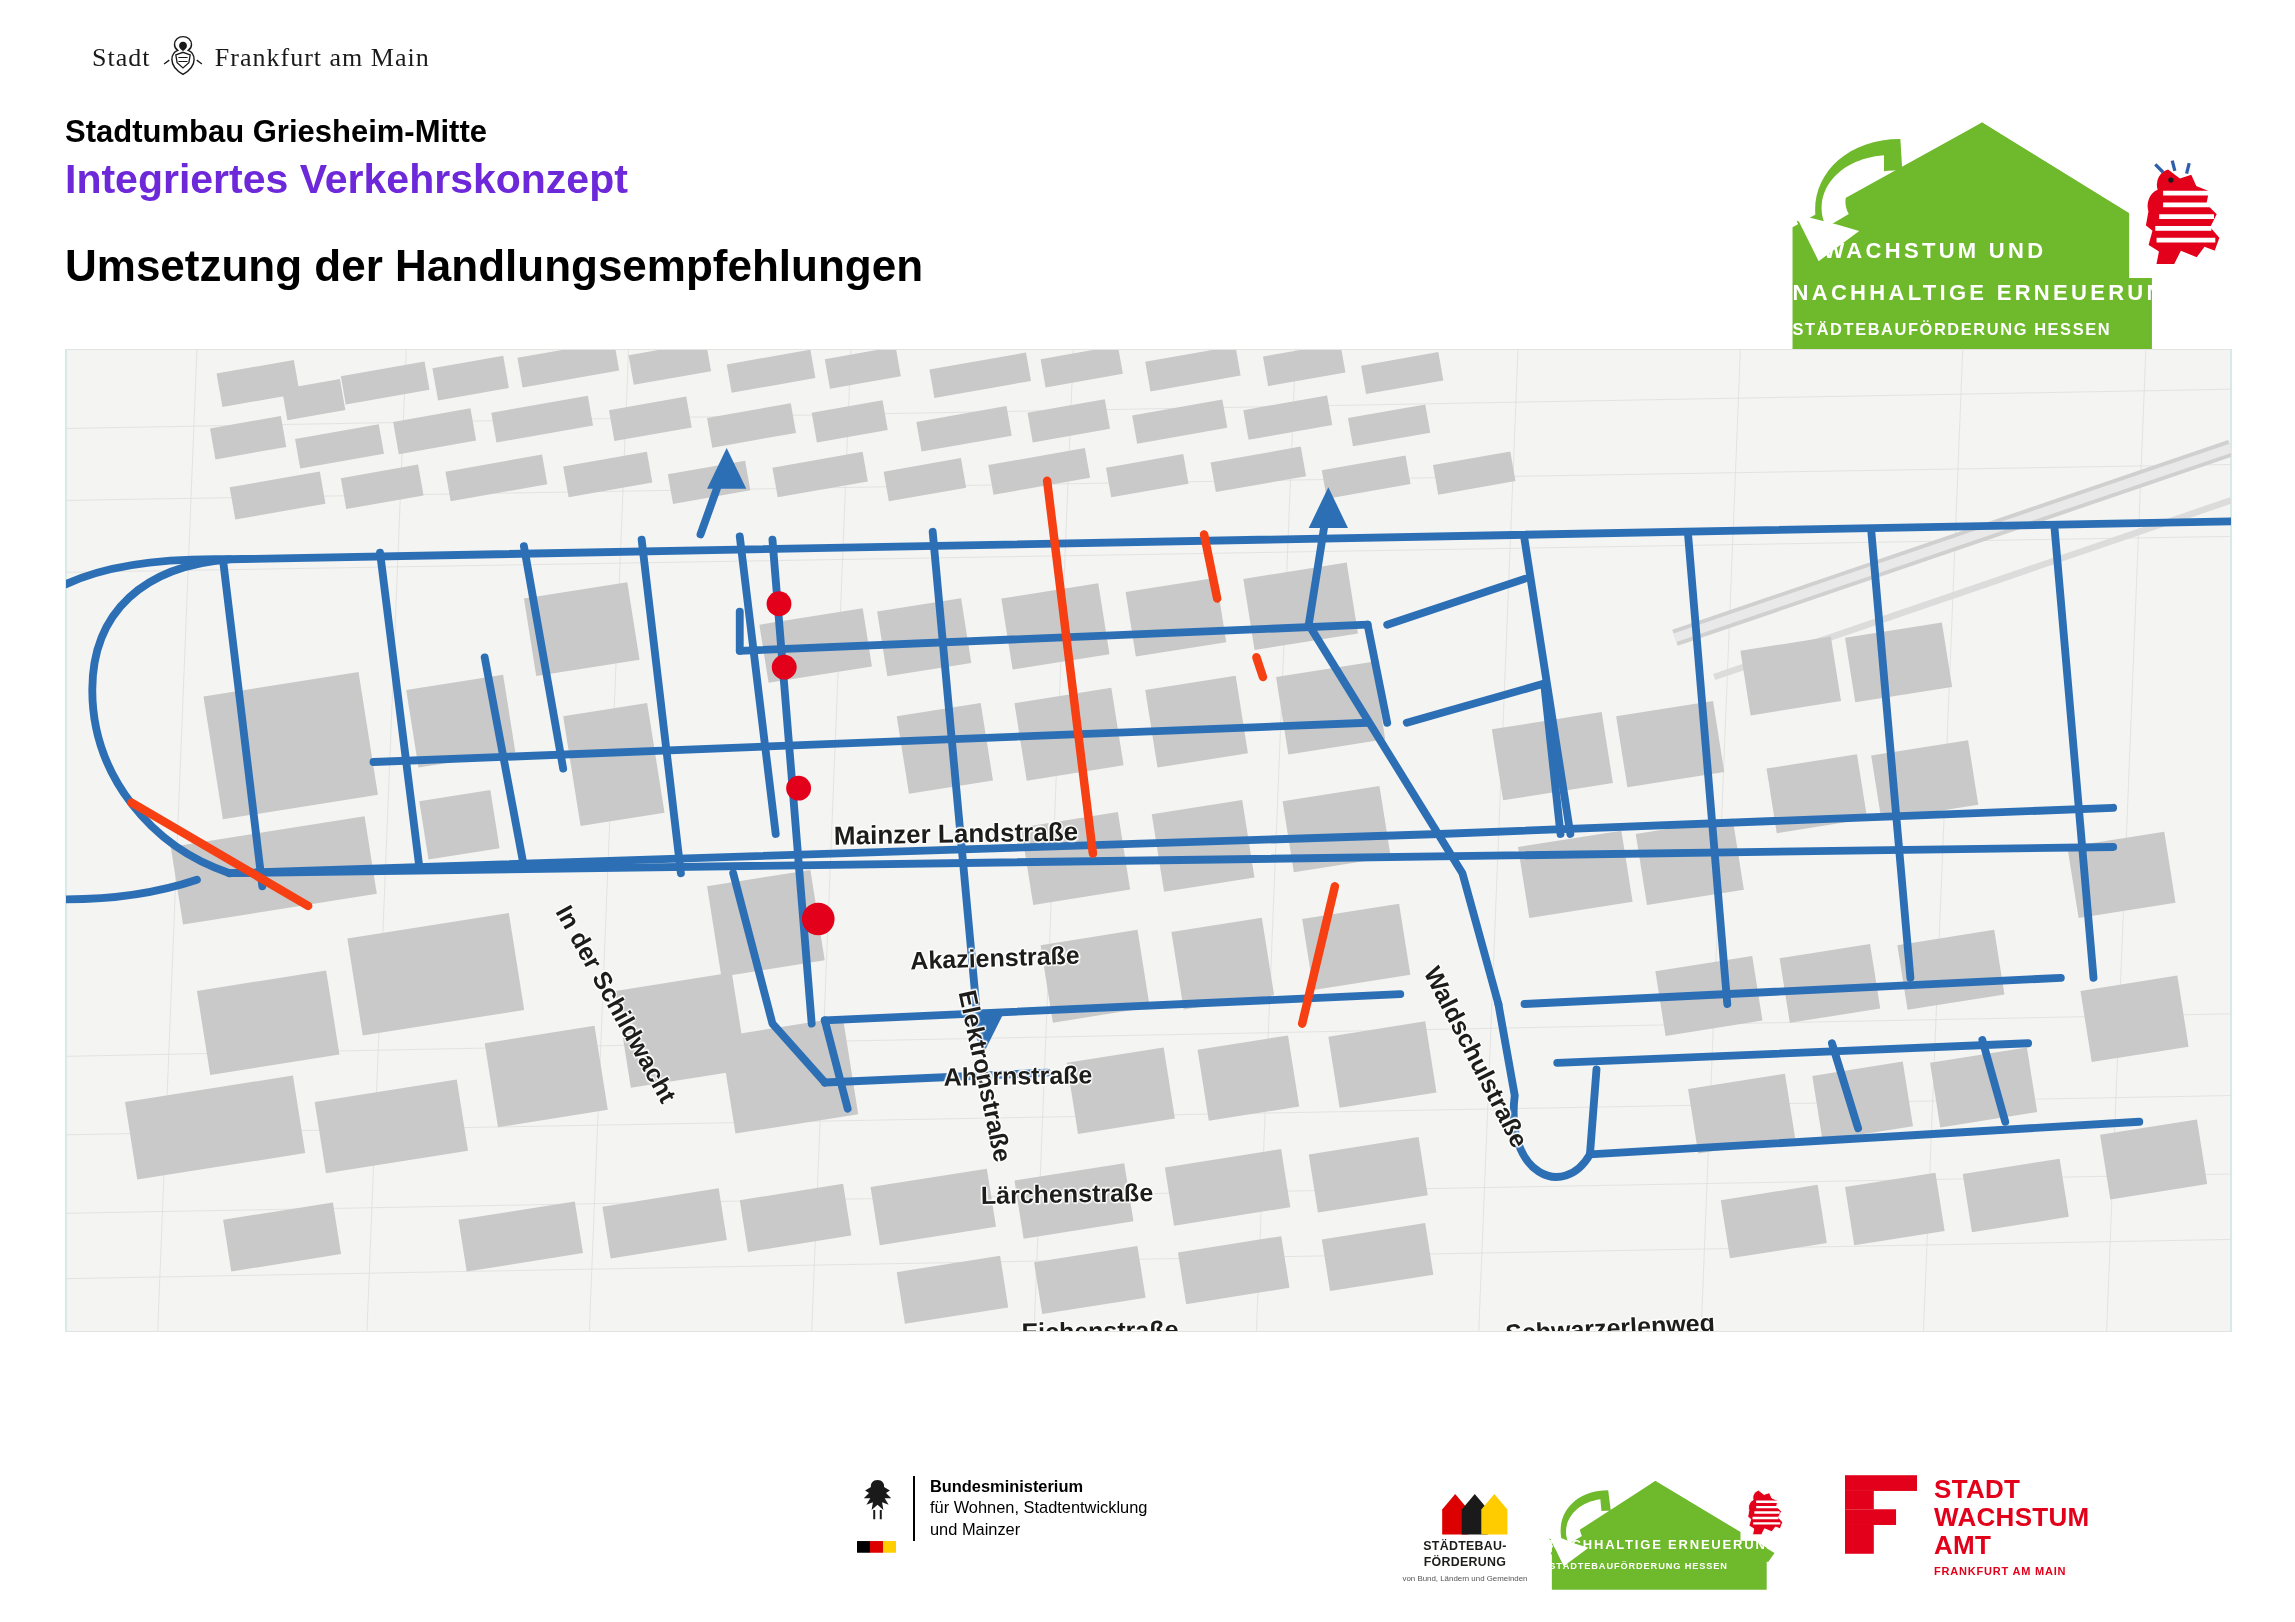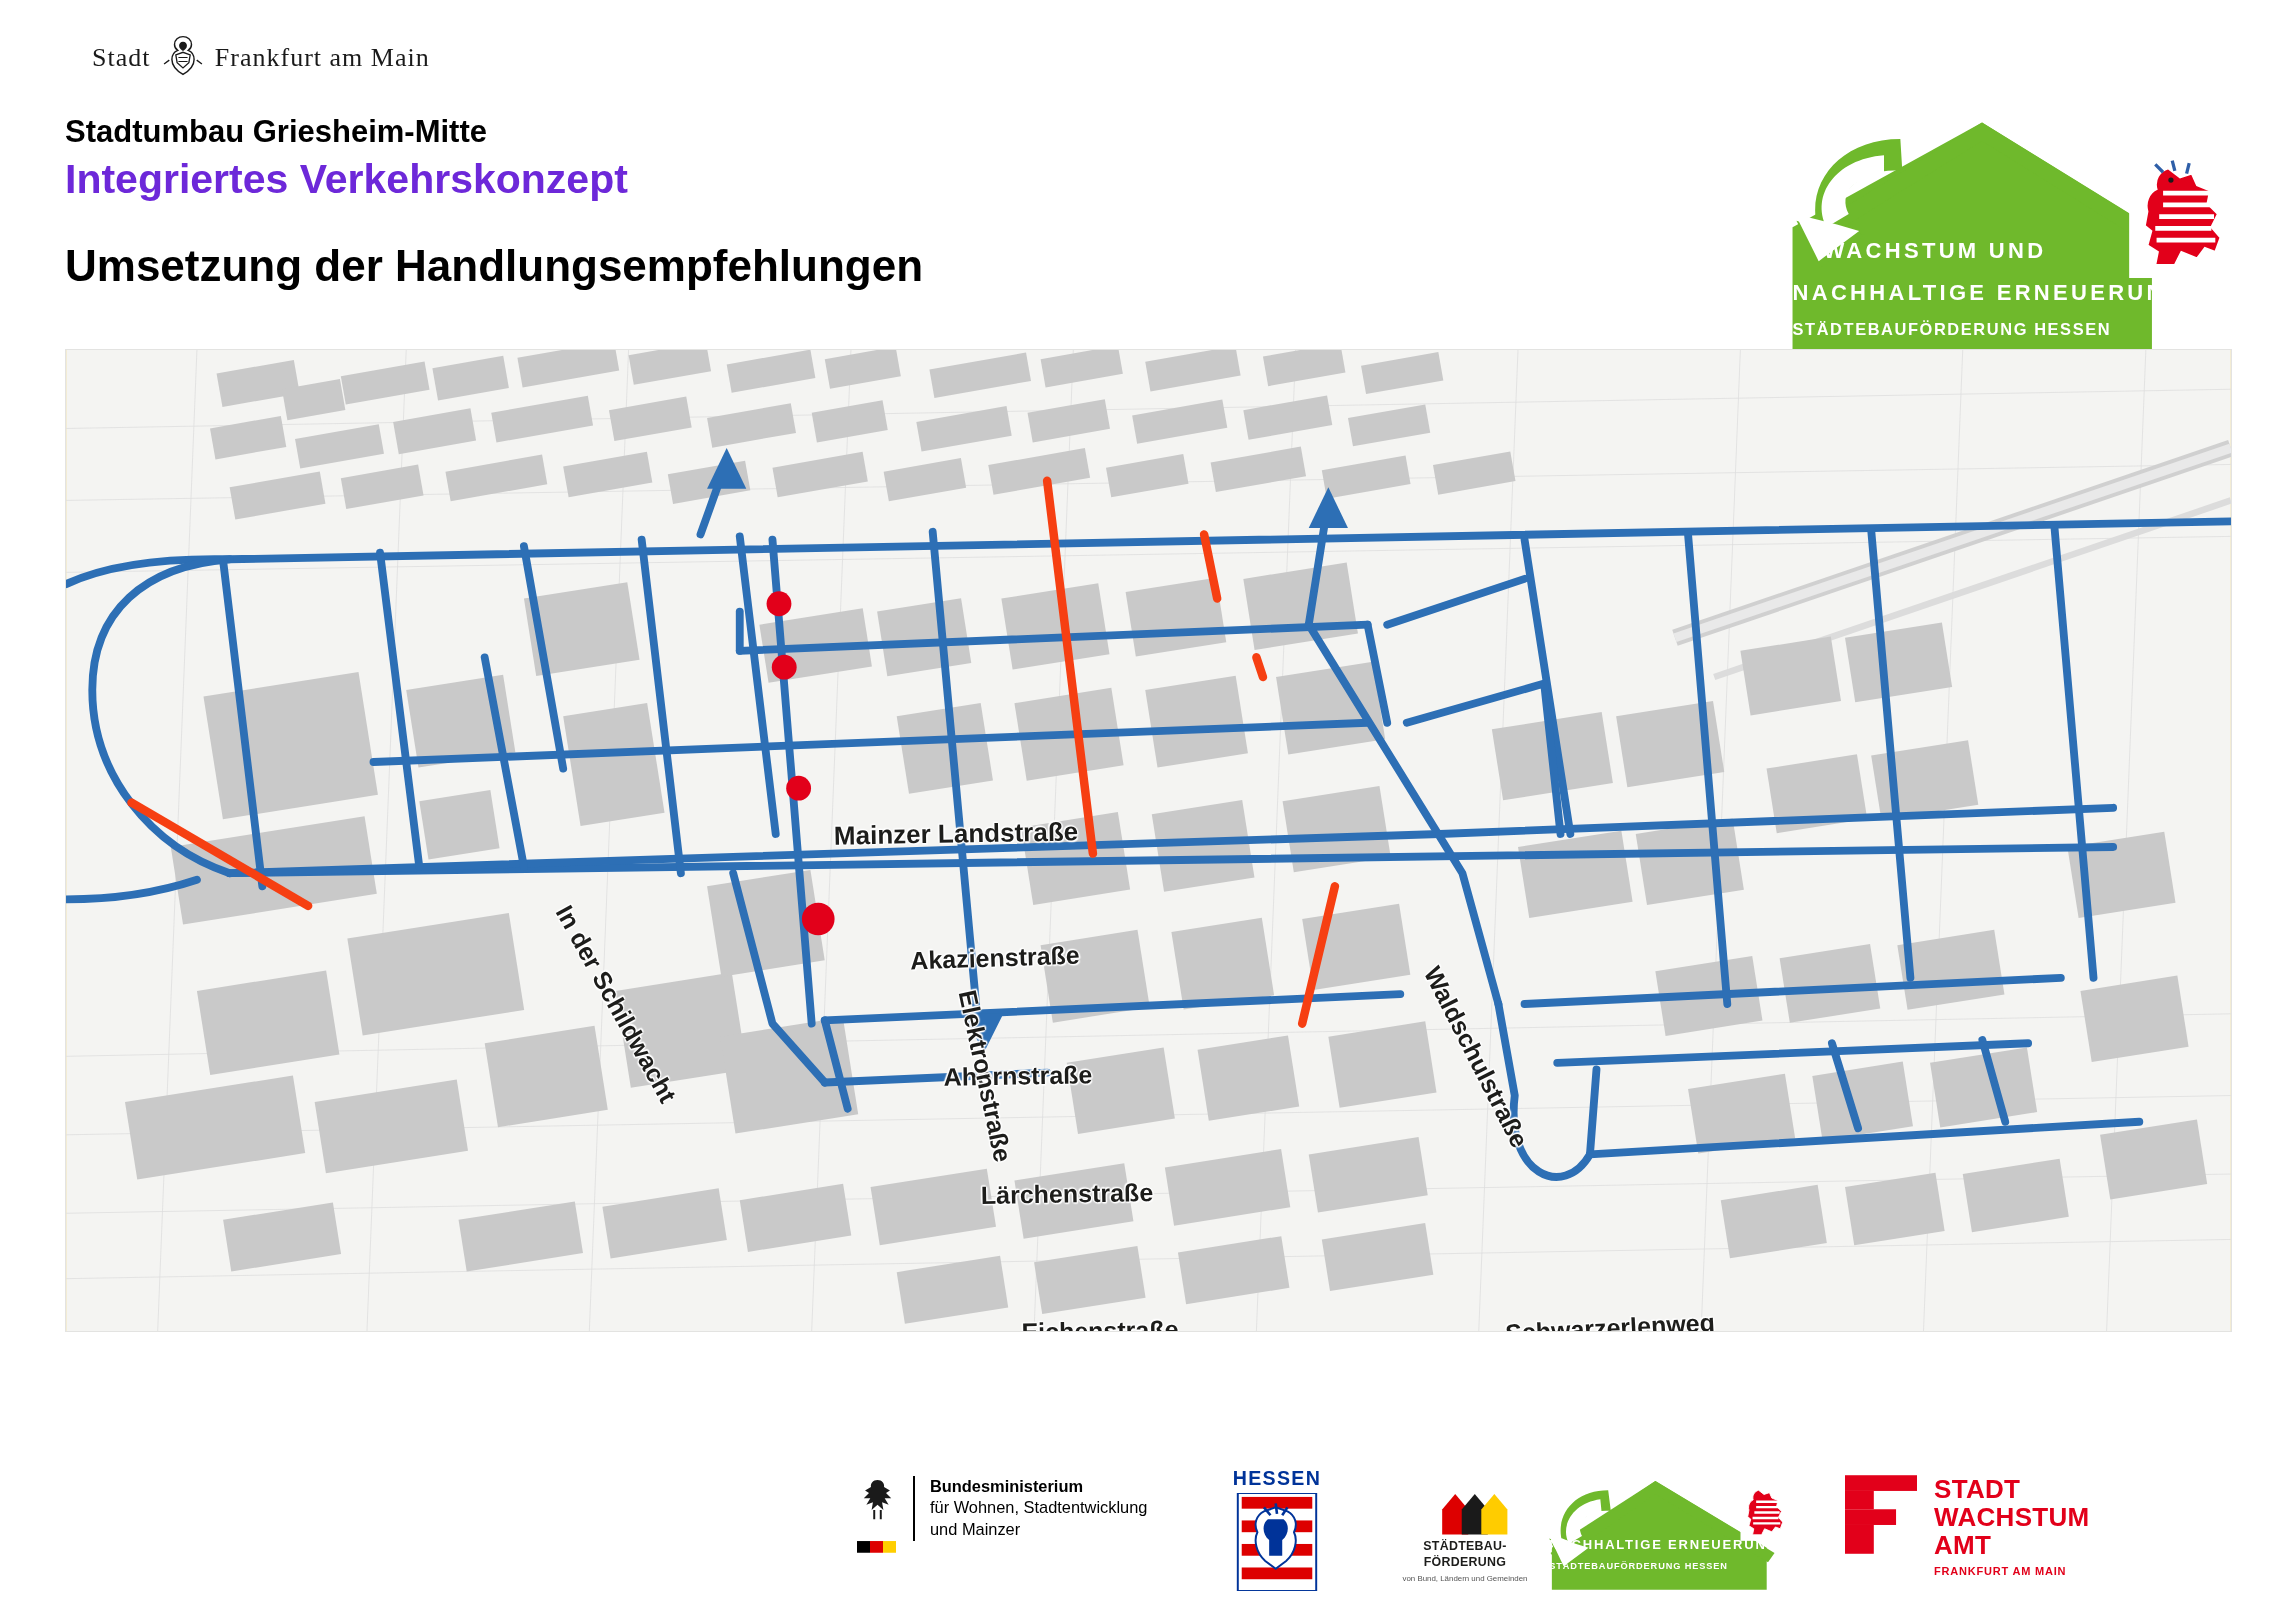--- a/index.html
+++ b/index.html
@@ -100,21 +100,21 @@
   .badge-txt2 { top: 164px; font-size: 22px; }
   .badge-txt3 { top: 204px; font-size: 16.4px; letter-spacing: 1.6px; }
 
   
   .map-frame {
     position: absolute;
     left: 65px;
     top: 349px;
     width: 2165px;
     height: 981px;
-    background: #eab308;
+    background: #14b8a6;
     overflow: hidden;
     border: 0.7px solid #e3e3e1;
   }
   .map-frame svg { display: block; }
 
   .street-label {
     position: absolute;
     font-weight: bold;
     color: #1d1d1b;
     white-space: nowrap;
@@ -481,35 +481,20 @@
       </svg>
     </div>
     <div class="divider"></div>
     <div class="bm-text">
       <div><b>Bundesministerium</b></div>
       <div>für Wohnen, Stadtentwicklung</div>
       <div>und Mainzer</div>
     </div>
   </div>
 
-  <div class="f-item hessen-logo">
-    <div class="hz">HESSEN</div>
-    <svg width="118" height="98" viewBox="0 0 180 150">
-      <rect x="30" y="0" width="120" height="150" fill="#ffffff" stroke="#003399" stroke-width="3"></rect>
-      <g>
-        <rect x="36" y="6" width="108" height="18" fill="#dd0000"></rect>
-        <rect x="36" y="42" width="108" height="18" fill="#dd0000"></rect>
-        <rect x="36" y="78" width="108" height="18" fill="#dd0000"></rect>
-        <rect x="36" y="114" width="108" height="18" fill="#dd0000"></rect>
-      </g>
-      <path d="M70 28 C58 34 54 48 60 60 C54 72 58 92 72 104 L88 116 L104 104 C118 92 122 72 116 60 C122 48 118 34 106 28 L88 22 Z" fill="#ffffff" stroke="#003399" stroke-width="3"></path>
-      <path d="M76 40 C66 48 68 64 78 72 L78 96 L98 96 L98 72 C108 64 110 48 100 40 Z" fill="#003399"></path>
-      <path d="M70 22 L80 34 M88 16 L90 32 M106 22 L98 34" stroke="#003399" stroke-width="4"></path>
-    </svg>
-  </div>
 
   <div class="f-item staedtebau">
     <svg width="144" height="60" viewBox="0 0 220 92">
       <path d="M75 50 L95 26 L115 50 L115 88 L75 88 Z" fill="#dd0000"></path>
       <path d="M105 50 L125 26 L145 50 L145 88 L105 88 Z" fill="#1a1a1a"></path>
       <path d="M135 50 L155 26 L175 50 L175 88 L135 88 Z" fill="#ffcc00"></path>
     </svg>
     <div class="sb-text">
       <div>STÄDTEBAU-</div>
       <div>FÖRDERUNG</div>

